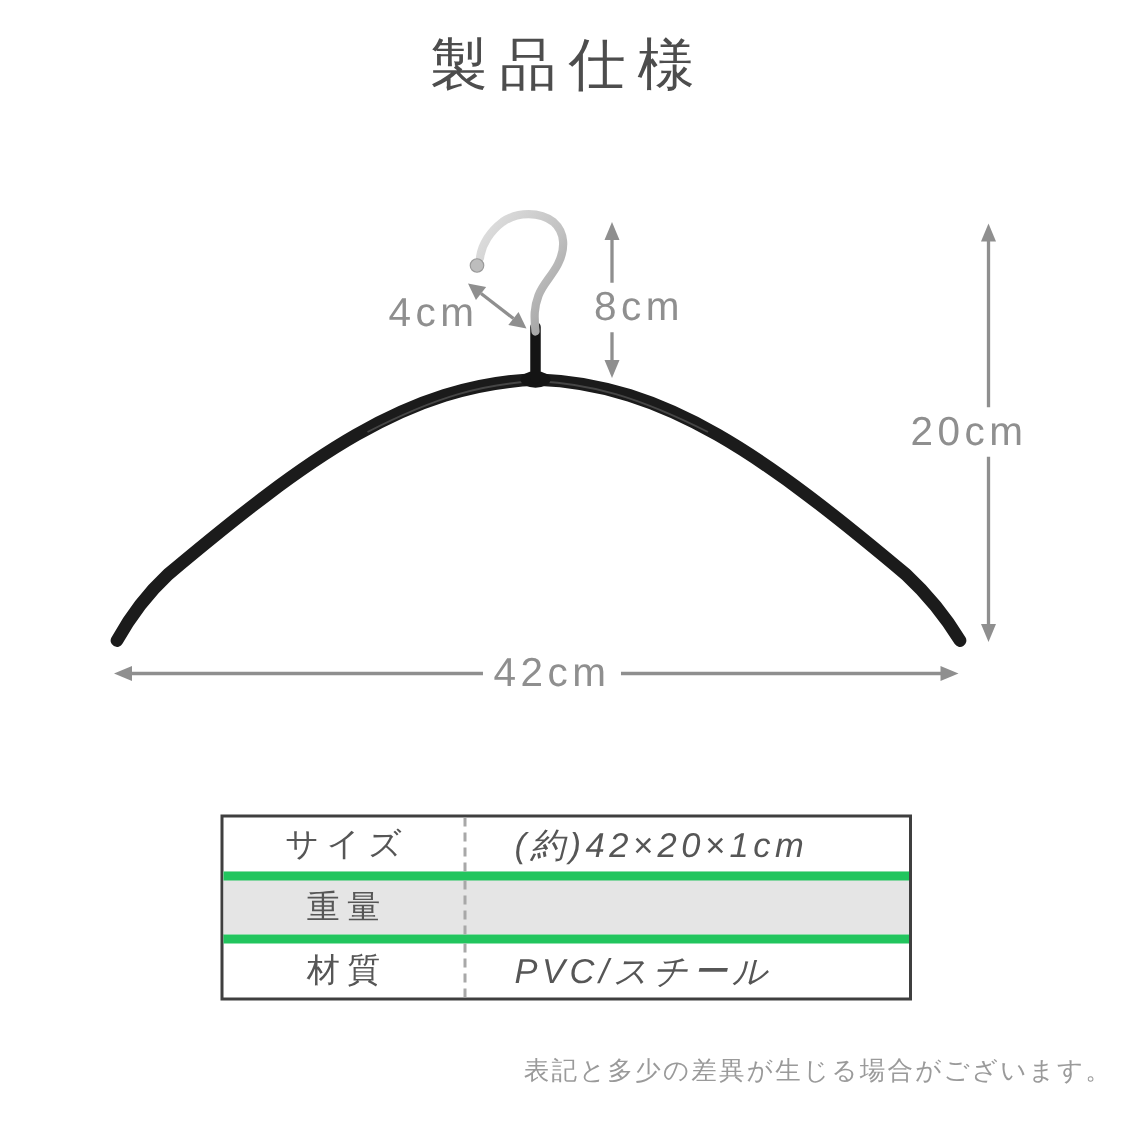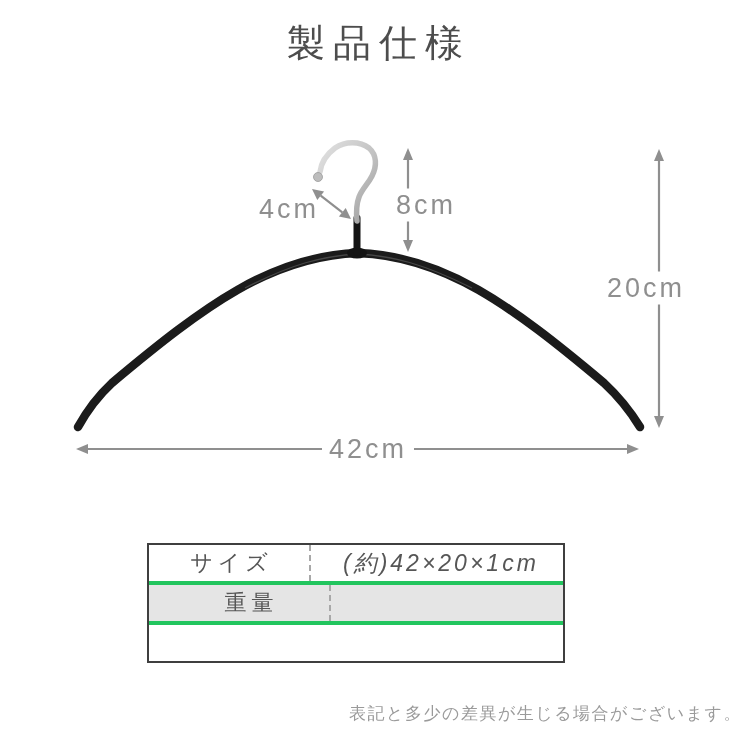--- a/index.html
+++ b/index.html
@@ -13,25 +13,25 @@
     letter-spacing:8px;text-indent:8px;margin:0;
   }
   .diagram-svg{position:absolute;left:0;top:0;width:750px;height:750px;}
   .dim-label{
     position:absolute;transform:translate(-50%,-50%);
     font-size:27px;font-weight:normal;color:#8f8f8f;letter-spacing:3px;
     white-space:nowrap;line-height:1;
   }
   .dim-label.on-line{background:#ffffff;padding:3px 7px;}
   .spec-table{
-    position:absolute;left:147px;top:543px;width:418px;
+    position:absolute;left:147px;top:543px;width:461px;
     border:2px solid #3f3f3f;box-sizing:border-box;background:#ffffff;
   }
   .spec-row{display:flex;align-items:stretch;height:36px;}
-  .spec-row + .spec-row{border-top:4px solid #22c55e;padding-left:20px;}
+  .spec-row + .spec-row{border-top:6px solid #22c55e;}
   .spec-row.alt{background:#e5e5e5;}
   .spec-label{
     width:160px;flex:0 0 160px;display:flex;align-items:center;justify-content:center;
     border-right:2px dashed #a8a8a8;
     font-size:22px;color:#565656;letter-spacing:5px;text-indent:5px;
   }
   .spec-value{
     flex:1;display:flex;align-items:center;padding-left:32px;
     font-size:23px;color:#565656;letter-spacing:3px;font-style:italic;
   }
@@ -99,18 +99,20 @@
 
   <div class="spec-table">
     <div class="spec-row">
       <div class="spec-label">サイズ</div>
       <div class="spec-value">(約)42×20×1cm</div>
     </div>
     <div class="spec-row alt">
       <div class="spec-label">重量</div>
     </div>
     <div class="spec-row">
+      <div class="spec-label">材質</div>
+      <div class="spec-value">PVC/スチール</div>
     </div>
   </div>
 
   <div class="disclaimer">表記と多少の差異が生じる場合がございます。</div>
 
 </div>
 
 </body></html>

